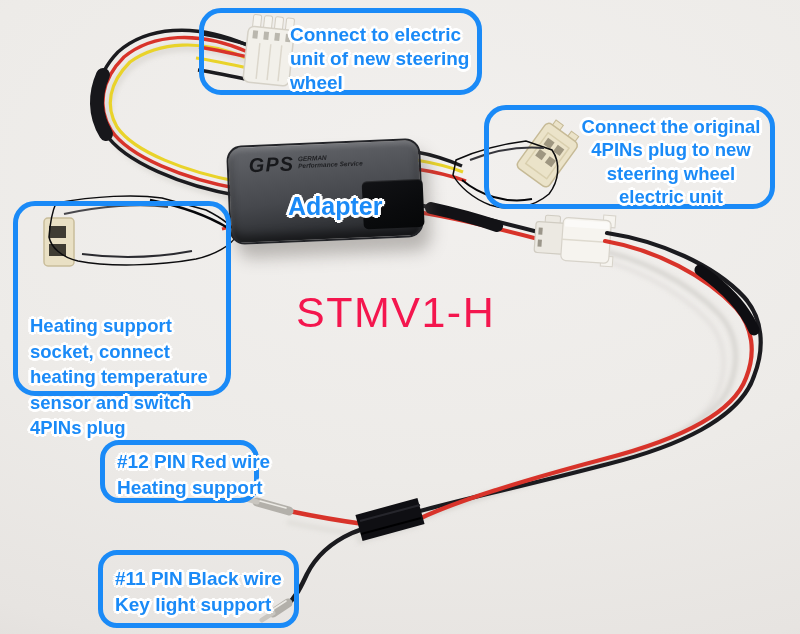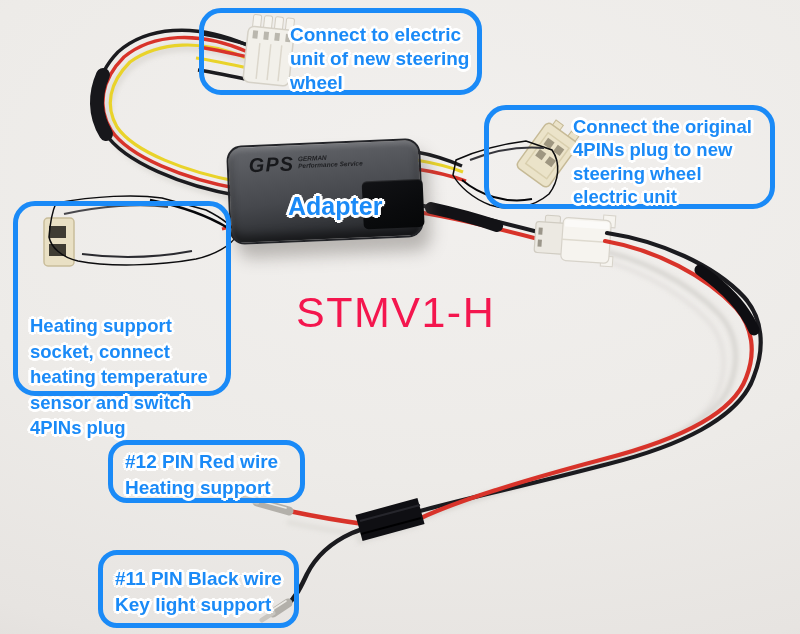--- a/index.html
+++ b/index.html
@@ -50,30 +50,30 @@
   .model-title{
     position:absolute;left:296px;top:288px;
     font-size:43px;font-weight:400;letter-spacing:1.5px;color:var(--title-red);
   }
 
   
   .callout{position:absolute;border:5px solid var(--callout-blue);border-radius:22px;}
   .co-top{left:199px;top:8px;width:283px;height:87px;}
   .co-right{left:484px;top:105px;width:291px;height:104px;}
   .co-left{left:13px;top:201px;width:218px;height:195px;}
-  .co-pin12{left:100px;top:440px;width:197px;height:63px;border-radius:19px;margin-left:8px;}
+  .co-pin12{left:100px;top:440px;width:159px;height:63px;border-radius:19px;}
   .co-pin11{left:98px;top:550px;width:201px;height:78px;border-radius:19px;}
 
   .co-text{
     position:absolute;font-weight:700;color:var(--callout-blue);
     text-shadow:-2px -2px 0 #fff,2px -2px 0 #fff,-2px 2px 0 #fff,2px 2px 0 #fff,
                 -3px 0 0 #fff,3px 0 0 #fff,0 -3px 0 #fff,0 3px 0 #fff;
   }
   .co-top .co-text{left:86px;top:10px;width:190px;font-size:19px;line-height:24px;}
-  .co-right .co-text{left:84px;top:5px;width:196px;font-size:18.5px;line-height:23.4px;}
+  .co-right .co-text{left:84px;top:5px;width:196px;font-size:18.5px;line-height:23.4px;text-align:center;}
   .co-left .co-text{left:12px;top:66px;width:188px;font-size:18.5px;line-height:25.5px;margin-top:41px;}
   .co-pin12 .co-text{left:12px;top:4px;width:182px;font-size:19px;line-height:25.5px;}
   .co-pin11 .co-text{left:12px;top:11px;width:190px;font-size:19px;line-height:26px;}
 
   
   .w-red{stroke:var(--wire-red);}
   .w-yellow{stroke:var(--wire-yellow);}
   .w-black{stroke:var(--wire-black);}
   path{fill:none;}
 </style>

